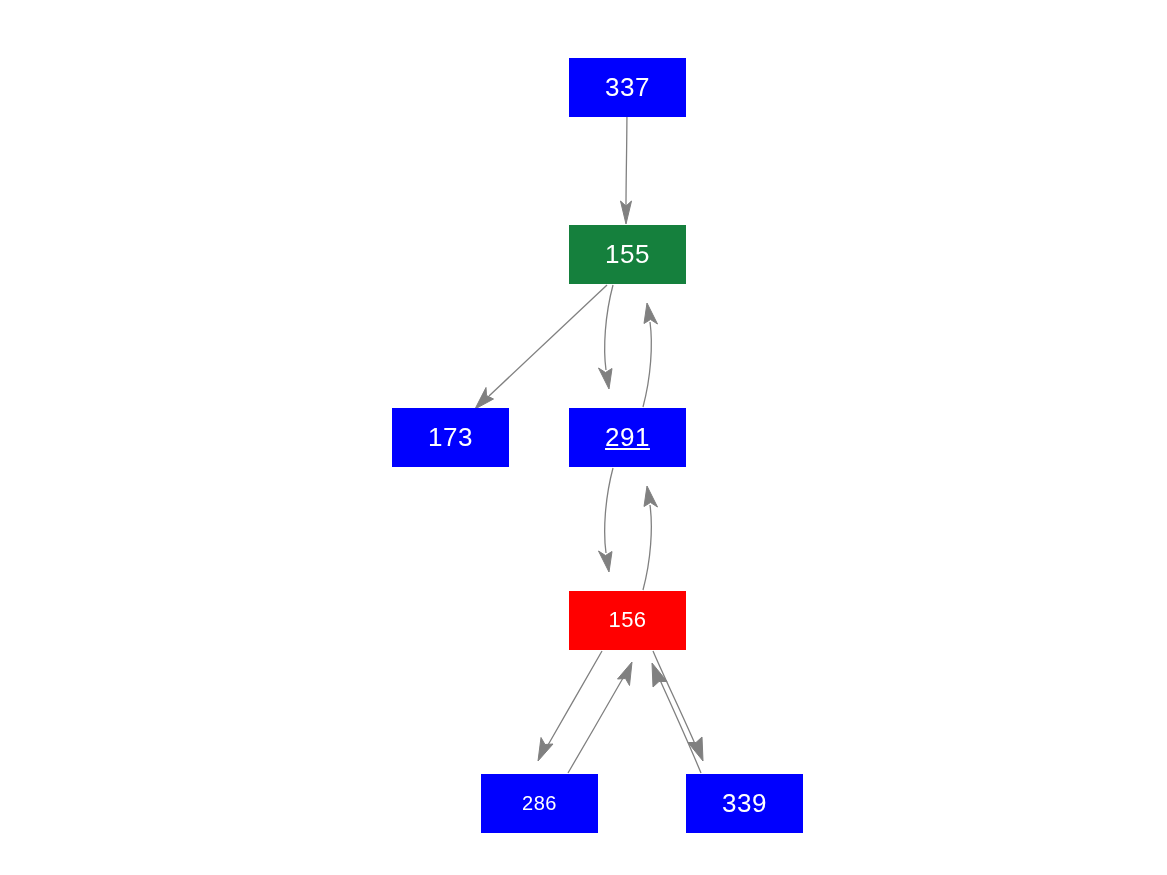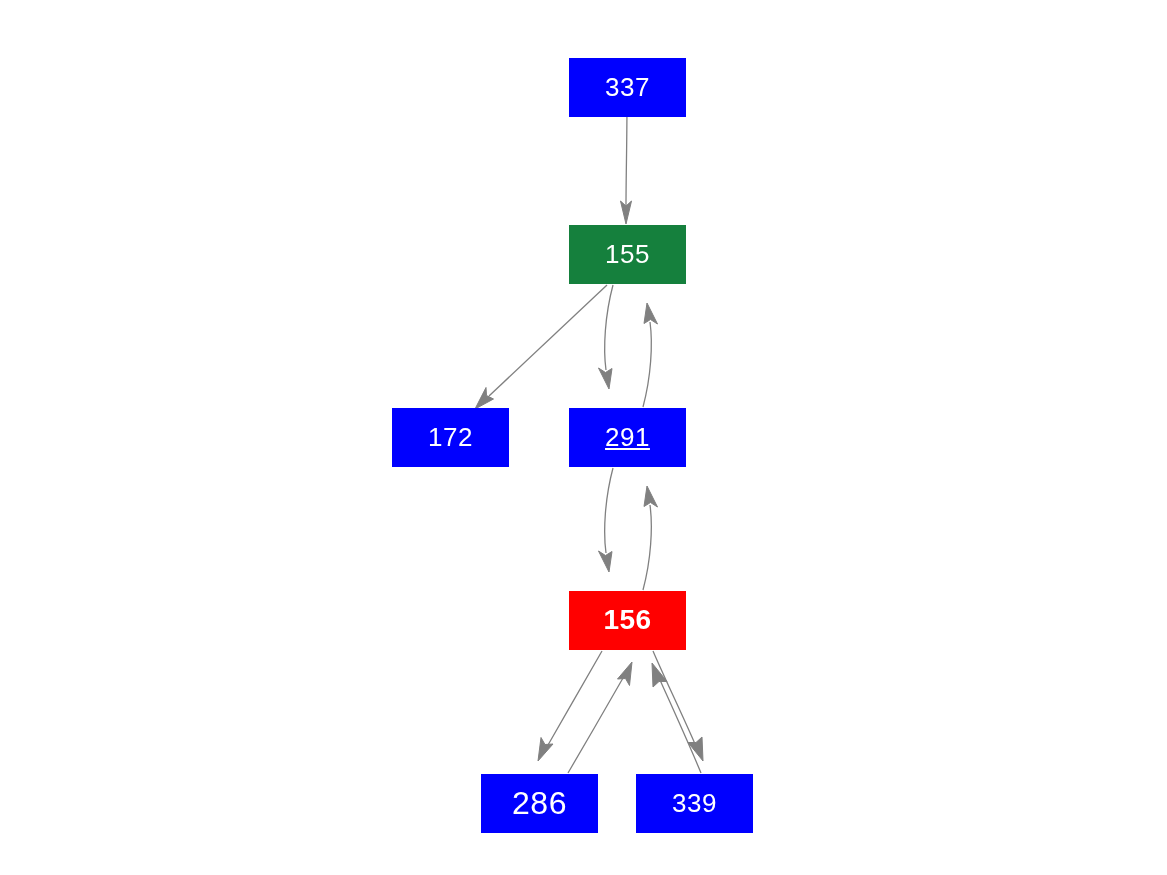--- a/index.html
+++ b/index.html
@@ -94,29 +94,29 @@
     </svg>
 
   <div id="node-layer">
       <div class="graph-node" style="left: 569px; top: 58px; width: 117px; height: 59px; background: rgb(0, 0, 255); color: rgb(255, 255, 255); font-size: 26px;">
         <span class="node-label">337</span>
       </div>
       <div class="graph-node" style="left: 569px; top: 225px; width: 117px; height: 59px; background: #15803d; color: rgb(255, 255, 255); font-size: 26px;">
         <span class="node-label">155</span>
       </div>
       <div class="graph-node" style="left: 392px; top: 408px; width: 117px; height: 59px; background: rgb(0, 0, 255); color: rgb(255, 255, 255); font-size: 26px;">
-        <span class="node-label">172</span>
+        <span class="node-label">173</span>
       </div>
       <div class="graph-node" style="left: 569px; top: 408px; width: 117px; height: 59px; background: rgb(0, 0, 255); color: rgb(255, 255, 255); font-size: 26px; text-decoration: underline;">
         <span class="node-label">291</span>
       </div>
-      <div class="graph-node" style="left: 569px; top: 591px; width: 117px; height: 59px; background: rgb(255, 0, 0); color: rgb(255, 255, 255); font-size: 28px; font-weight: bold;">
+      <div class="graph-node" style="left: 569px; top: 591px; width: 117px; height: 59px; background: rgb(255, 0, 0); color: rgb(255, 255, 255); font-size: 22px;">
         <span class="node-label">156</span>
       </div>
-      <div class="graph-node" style="left: 481px; top: 774px; width: 117px; height: 59px; background: rgb(0, 0, 255); color: rgb(255, 255, 255); font-size: 32px;">
+      <div class="graph-node" style="left: 481px; top: 774px; width: 117px; height: 59px; background: rgb(0, 0, 255); color: rgb(255, 255, 255); font-size: 20px;">
         <span class="node-label">286</span>
       </div>
-      <div class="graph-node" style="left: 636px; top: 774px; width: 117px; height: 59px; background: rgb(0, 0, 255); color: rgb(255, 255, 255); font-size: 26px;">
+      <div class="graph-node" style="left: 686px; top: 774px; width: 117px; height: 59px; background: rgb(0, 0, 255); color: rgb(255, 255, 255); font-size: 26px;">
         <span class="node-label">339</span>
       </div>
     </div>
 
 </div>
 
 </body></html>

